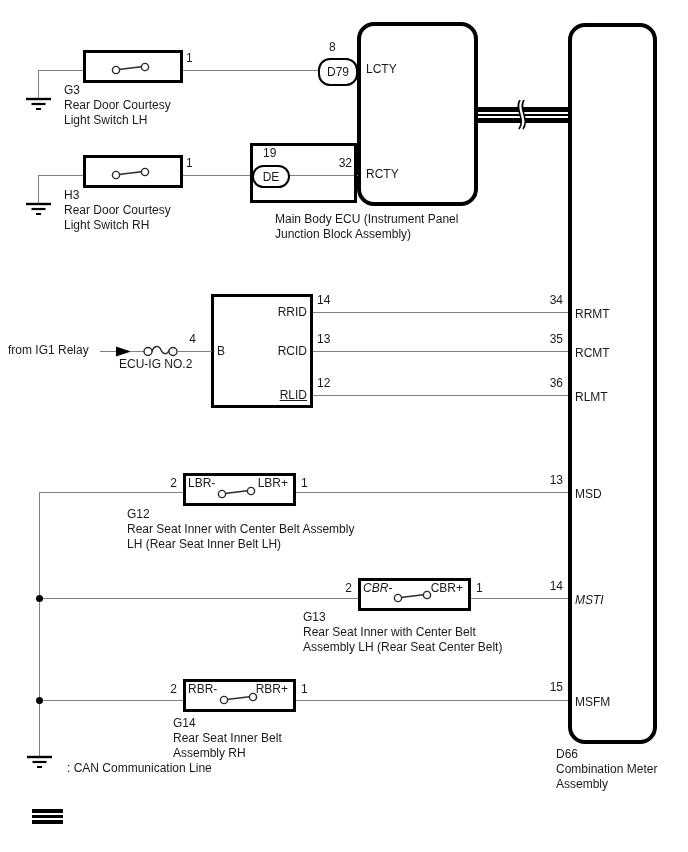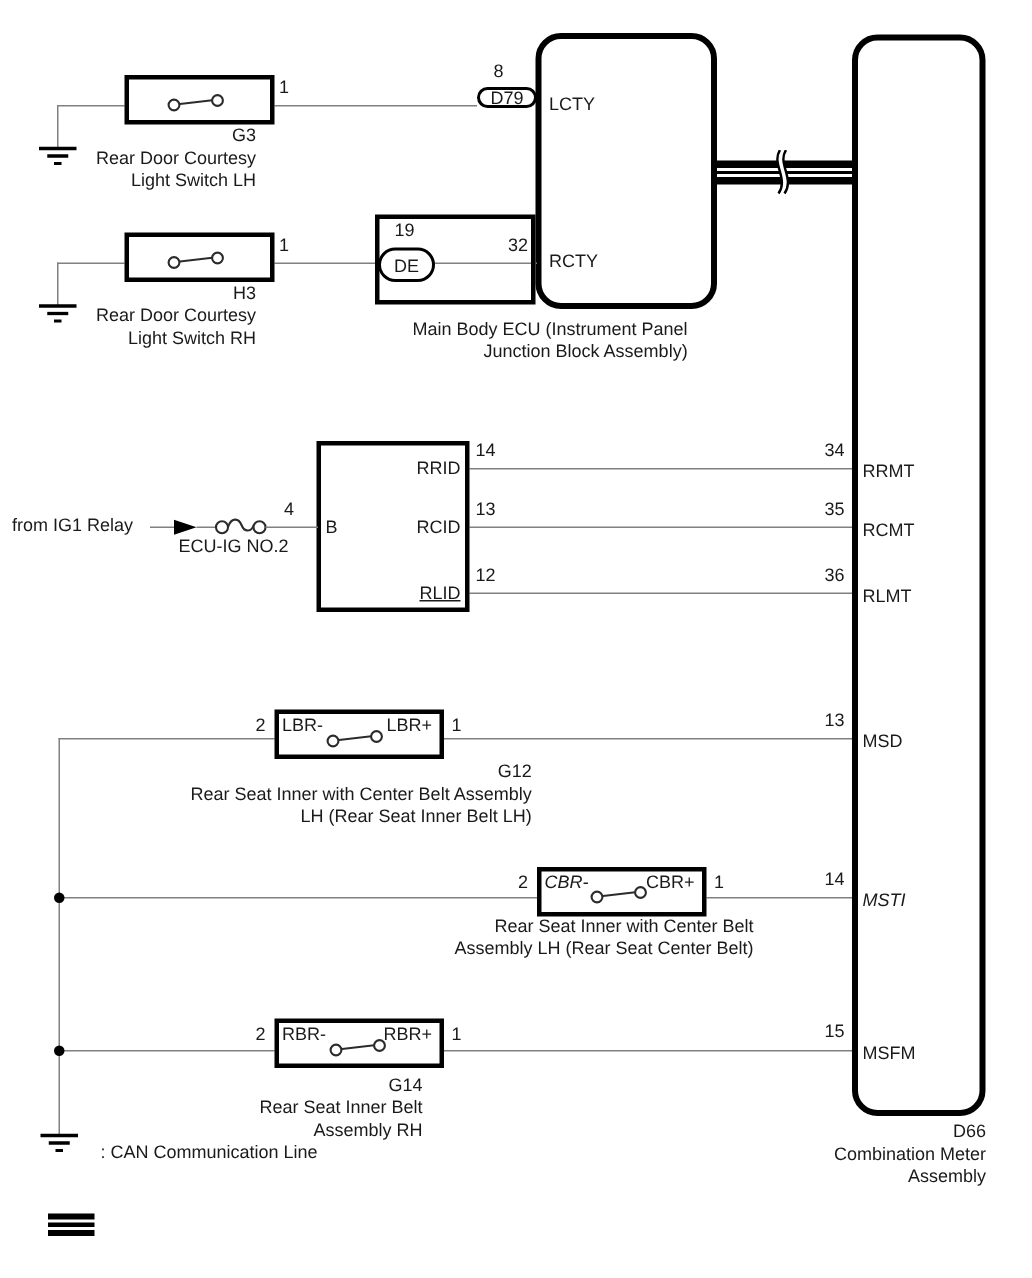--- a/index.html
+++ b/index.html
@@ -1,21 +1,21 @@
 <!DOCTYPE html>
 <html><head>
 <meta charset="utf-8">
 <style>
   html,body{margin:0;padding:0;background:#fff;}
   .stage{position:relative;width:688px;height:852px;background:#fff;overflow:hidden;
          font-family:"Liberation Sans",sans-serif;font-size:12px;color:#1a1a1a;}
   .h{position:absolute;height:1px;background:#808080;}
   .v{position:absolute;width:1px;background:#808080;}
   .lbl{position:absolute;white-space:nowrap;line-height:13px;}
-  .cap{position:absolute;white-space:nowrap;line-height:15px;text-align:right;}
+  .cap{position:absolute;white-space:nowrap;line-height:15px;}
   .r{text-align:right;}
   .box{position:absolute;border:3px solid #000;box-sizing:border-box;background:transparent;}
   .rbox{position:absolute;border:4px solid #000;border-radius:17px;box-sizing:border-box;background:#fff;}
   .oval{position:absolute;border:2px solid #000;border-radius:12px;box-sizing:border-box;
         background:#fff;display:flex;align-items:center;justify-content:center;}
   .dot{position:absolute;width:7px;height:7px;border-radius:50%;background:#000;}
   .abs{position:absolute;}
   .bar{background:#000;}
 </style>
 </head>
@@ -56,21 +56,21 @@
     <div style="height:2px;"></div>
     <div class="bar" style="height:5px;"></div>
   </div>
   <svg class="abs" style="left:513px;top:100px;" width="16" height="30" viewBox="0 0 16 30">
     <path d="M7,0 C1,9 13,19 6,29 L10,29 C17,19 5,9 11,0 Z" fill="#fff" stroke="none"></path>
     <path d="M7,0 C1,9 13,19 6,29" fill="none" stroke="#000" stroke-width="1.6"></path>
     <path d="M11,0 C5,9 17,19 10,29" fill="none" stroke="#000" stroke-width="1.6"></path>
   </svg>
 
   <div class="box" style="left:250px;top:143px;width:107px;height:60px;"></div>
-  <div class="oval" style="left:318px;top:58px;width:40px;height:14px;">
+  <div class="oval" style="left:318px;top:58px;width:40px;height:28px;">
     <span>D79</span>
   </div>
   <div class="oval" style="left:252px;top:165px;width:38px;height:23px;">
     <span>DE</span>
   </div>
 
   <div class="box" style="left:83px;top:50px;width:100px;height:33px;"></div>
   <div class="box" style="left:83px;top:155px;width:100px;height:33px;"></div>
   <div class="box" style="left:183px;top:473px;width:113px;height:33px;"></div>
   <div class="box" style="left:358px;top:578px;width:113px;height:33px;"></div>
@@ -179,20 +179,21 @@
     <div>G12</div>
     <div>Rear Seat Inner with Center Belt Assembly</div>
     <div>LH (Rear Seat Inner Belt LH)</div>
   </div>
 
   <div class="lbl r" style="left:333px;top:582px;width:19px;">2</div>
   <div class="lbl" style="left:363px;top:582px;font-style:italic;">CBR-</div>
   <div class="lbl r" style="left:425px;top:582px;width:38px;">CBR+</div>
   <div class="lbl" style="left:476px;top:582px;">1</div>
   <div class="cap" style="left:303px;top:610px;">
+    <div>G13</div>
     <div>Rear Seat Inner with Center Belt</div>
     <div>Assembly LH (Rear Seat Center Belt)</div>
   </div>
 
   <div class="lbl r" style="left:158px;top:683px;width:19px;">2</div>
   <div class="lbl" style="left:188px;top:683px;">RBR-</div>
   <div class="lbl r" style="left:250px;top:683px;width:38px;">RBR+</div>
   <div class="lbl" style="left:301px;top:683px;">1</div>
   <div class="cap" style="left:173px;top:716px;">
     <div>G14</div>

